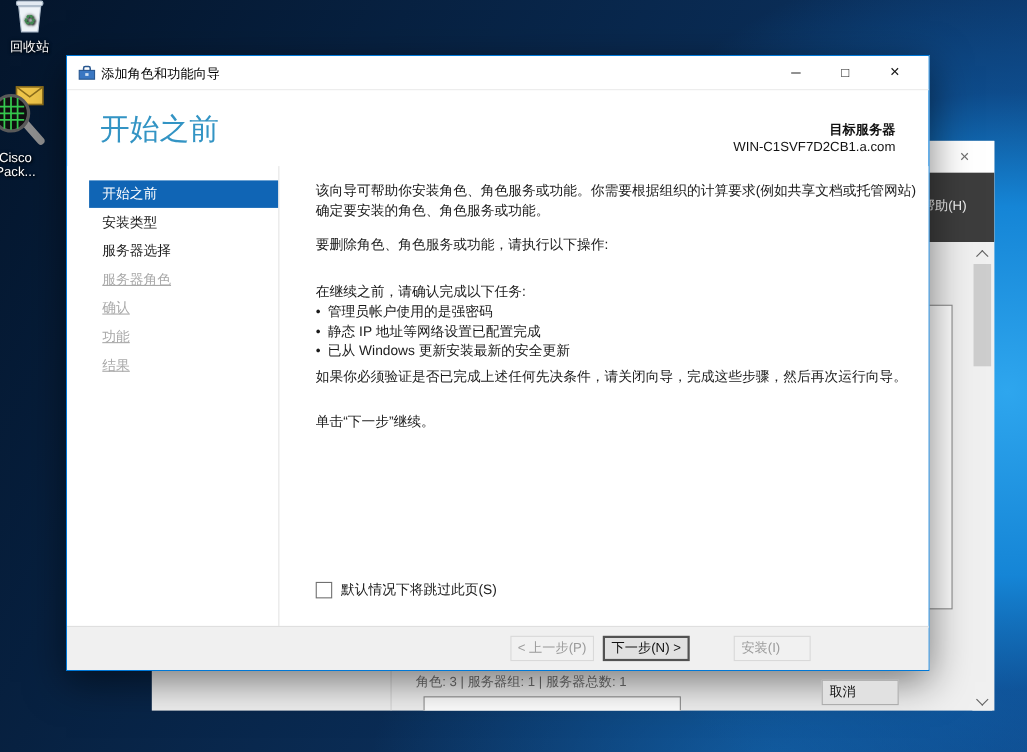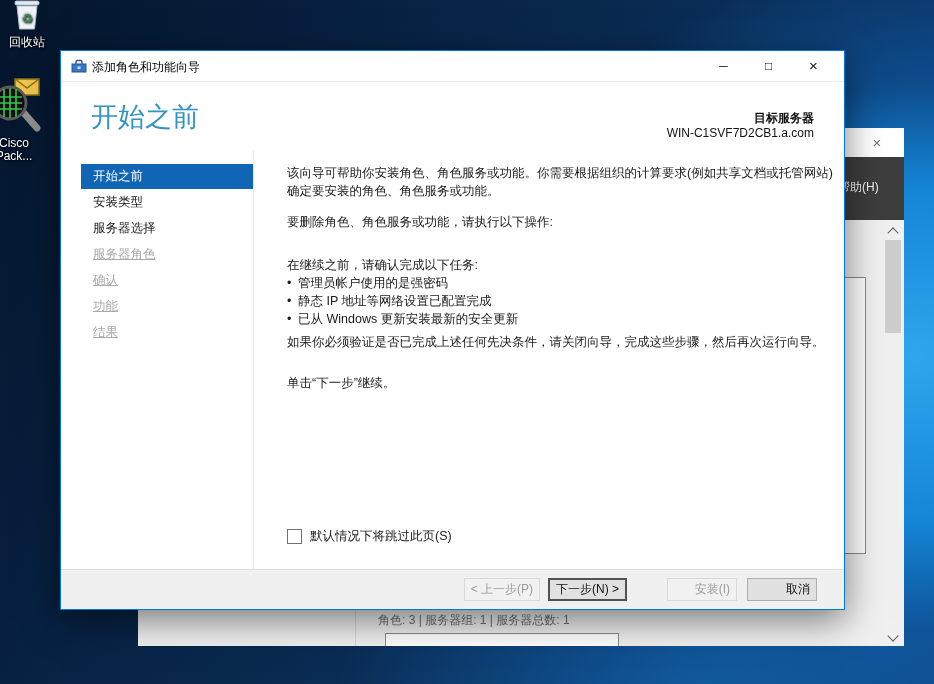--- a/index.html
+++ b/index.html
@@ -67,25 +67,25 @@
   .p-bullets{top:123px;}
   .p-bullets .bullet{position:relative;padding-left:11px;}
   .p-bullets .bullet::before{content:"•";position:absolute;left:0;top:0;}
   .p-verify{top:182px;}
   .p-next{top:223px;}
   .p-skip{top:376px;display:flex;align-items:center;}
   .checkbox{width:13px;height:13px;background:#fff;border:1px solid #707070;margin-right:8px;flex:0 0 auto;}
   .wz-footer{position:absolute;left:0;bottom:0;width:100%;height:40px;background:#f0f0f0;
     border-top:1px solid #dfdfdf;box-sizing:border-box;}
   .btn-row{position:absolute;right:27px;top:8px;display:flex;}
-  .wbtn{height:23px;min-width:70px;box-sizing:border-box;font-size:12px;text-align:right;
+  .wbtn{height:23px;min-width:70px;box-sizing:border-box;font-size:12px;text-align:left;
     line-height:21px;background:#e1e1e1;border:1px solid #adadad;color:#111;padding:0 6px;}
   .wbtn.disabled{background:#f1f1f1;border-color:#d9d9d9;color:#9b9b9b;}
   .wbtn.default{border:2px solid #525252;line-height:19px;}
-  .gap8{margin-left:8px;} .gap40{margin-left:40px;} .gap10{margin-left:10px;}
+  .gap8{margin-left:8px;} .gap40{margin-left:40px;} .gap10{margin-left:10px;margin-top:40px;}
 </style>
 </head>
 <body>
 
 <div class="desktop">
 
   <div class="desk-icon" style="left:1px;top:-3px;width:52px;">
     <span class="glyph">
       <svg width="36" height="34" viewBox="0 0 36 34">
         <rect x="6" y="4" width="24" height="4" rx="1.5" fill="#e3eaf2" stroke="#aebccb" stroke-width="1"></rect>

